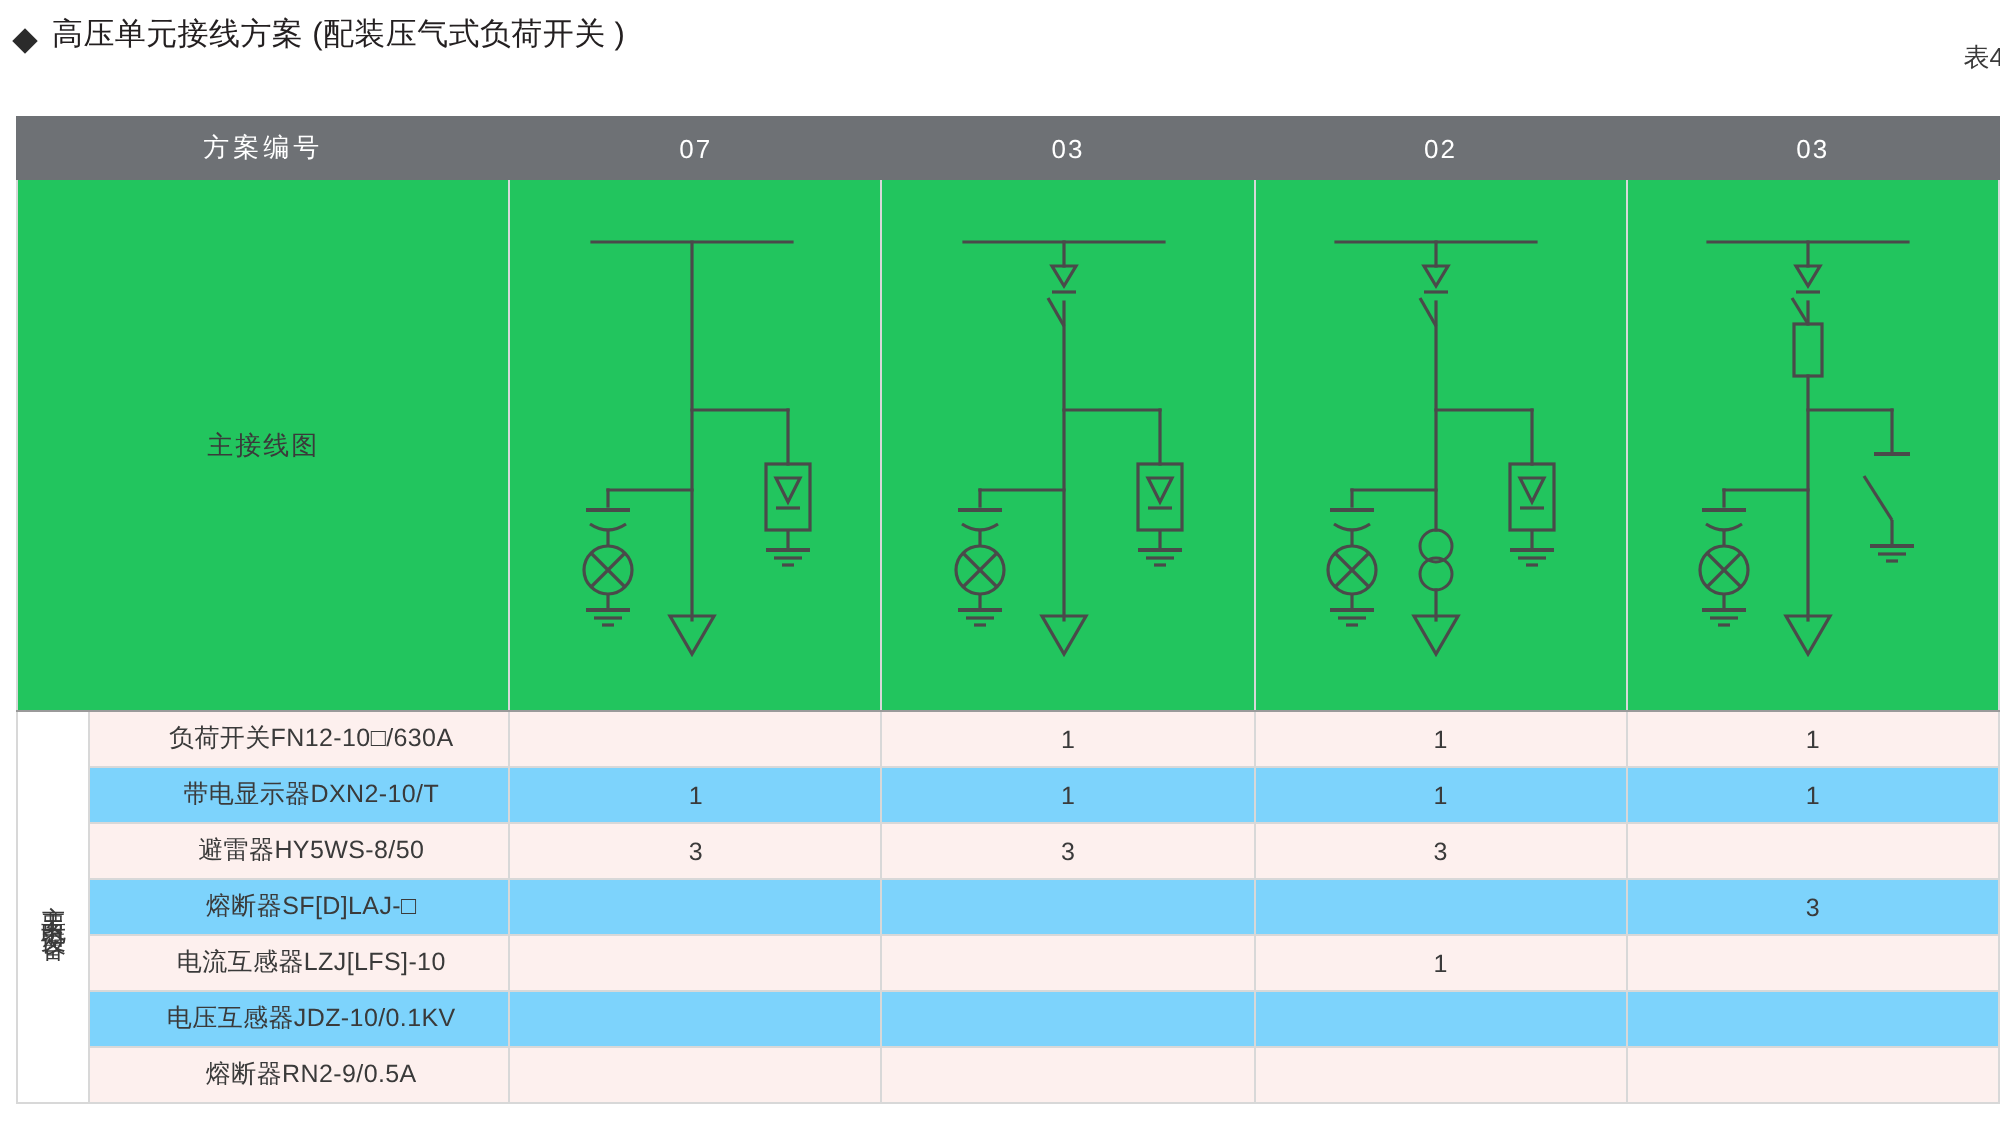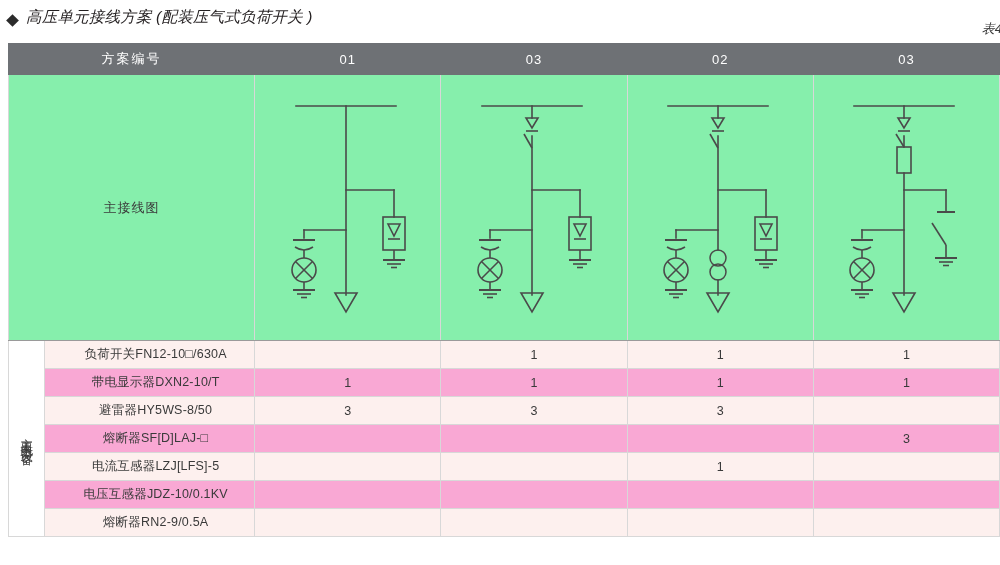--- a/index.html
+++ b/index.html
@@ -6,39 +6,39 @@
   body{
     width:1000px;height:565px;
     background:#ffffff;
     font-family:"Liberation Sans","DejaVu Sans",sans-serif;
     color:#3a3a3a;
     overflow:hidden;
     position:relative;
   }
   
   .title-bar{
-    position:absolute;left:0;top:0;width:1000px;height:47px;font-style:italic;
+    position:absolute;left:0;top:0;width:1000px;height:47px;
   }
   .title-diamond{
     position:absolute;left:8px;top:16px;
     width:9px;height:9px;background:#2b2b2b;
     transform:rotate(45deg);
   }
   .title-text{
     position:absolute;left:26px;top:7px;
     font-size:15.5px;color:#231f20;
     letter-spacing:.2px;white-space:nowrap;
   }
   .table-label{
     position:absolute;right:-2px;top:20px;
     font-size:13px;color:#3a3a3a;white-space:nowrap;
   }
   
   .tbl{
-    position:absolute;left:8px;top:43px;
+    position:absolute;left:8px;top:58px;
     width:992px;
     border-collapse:collapse;
     table-layout:fixed;
   }
   .tbl td{
     padding:0;margin:0;
     border:1px solid #d8d8d8;
     font-size:12.5px;
     color:#3a3a3a;
     text-align:center;
@@ -48,28 +48,28 @@
     background:#6e7175;
     color:#ffffff;
     height:30px;
     font-size:13px;
     border:1px solid #6e7175;
     letter-spacing:1px;
   }
   .hdr td.hdr-name{letter-spacing:2px;}
   .diagram-row td{
     height:265px;
-    background:#86efac;
+    background:#22c55e;
     border-top:1px solid #d8d8d8;
     border-bottom:1px solid #9a9a9a;
   }
   .diagram-label{font-size:13px;letter-spacing:1px;}
   .eq-row{height:28px;}
   .eq-row.odd td{background:#fdf0ee;margin-left:26px;}
-  .eq-row.even td{background:#f9a8d4;text-align:center;}
+  .eq-row.even td{background:#7dd3fc;text-align:center;}
   .eq-name{
     text-align:left;
     padding-left:12px !important;
     font-size:12.5px;
     letter-spacing:.2px;
     white-space:nowrap;
   }
   .vlabel{
     writing-mode:vertical-rl;
     text-orientation:upright;
@@ -98,21 +98,21 @@
     <col style="width:210px">
     <col style="width:186px">
     <col style="width:186px">
     <col style="width:186px">
     <col style="width:186px">
   </colgroup>
 
   <tbody>
       <tr class="hdr">
     <td colspan="2" class="hdr-name">方案编号</td>
-    <td>01</td>
+    <td>07</td>
     <td>03</td>
     <td>02</td>
     <td>03</td>
   </tr>
 
   <tr class="diagram-row">
     <td colspan="2">
       <span class="diagram-label">主接线图</span>
     </td>
 
@@ -317,21 +317,21 @@
     <td class="qty"></td>
   </tr>
   <tr class="eq-row even">
     <td class="eq-name">熔断器SF[D]LAJ-□</td>
     <td class="qty"></td>
     <td class="qty"></td>
     <td class="qty"></td>
     <td class="qty">3</td>
   </tr>
   <tr class="eq-row odd">
-    <td class="eq-name">电流互感器LZJ[LFS]-5</td>
+    <td class="eq-name">电流互感器LZJ[LFS]-10</td>
     <td class="qty"></td>
     <td class="qty"></td>
     <td class="qty">1</td>
     <td class="qty"></td>
   </tr>
   <tr class="eq-row even">
     <td class="eq-name">电压互感器JDZ-10/0.1KV</td>
     <td class="qty"></td>
     <td class="qty"></td>
     <td class="qty"></td>

